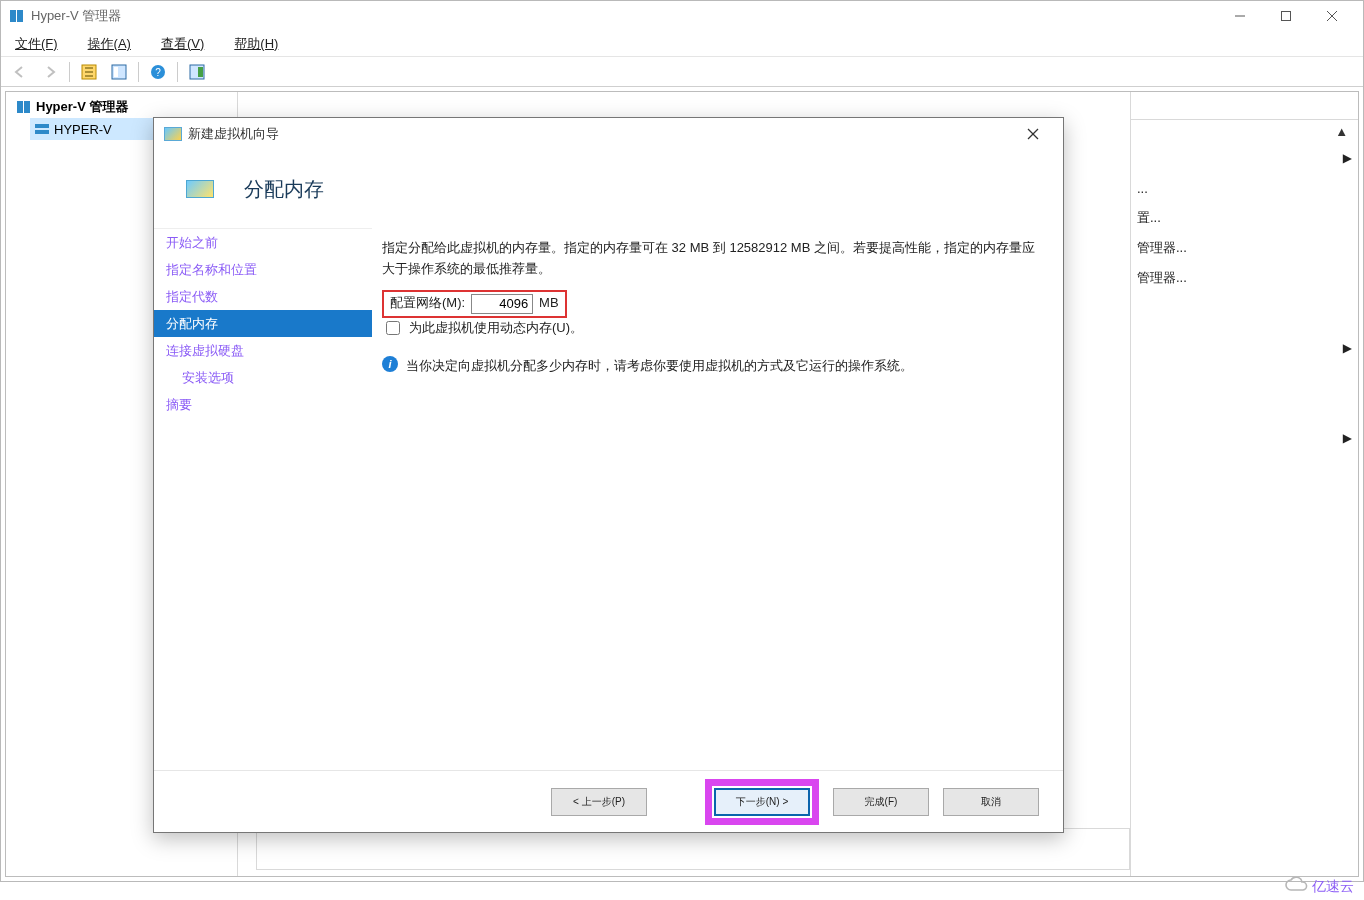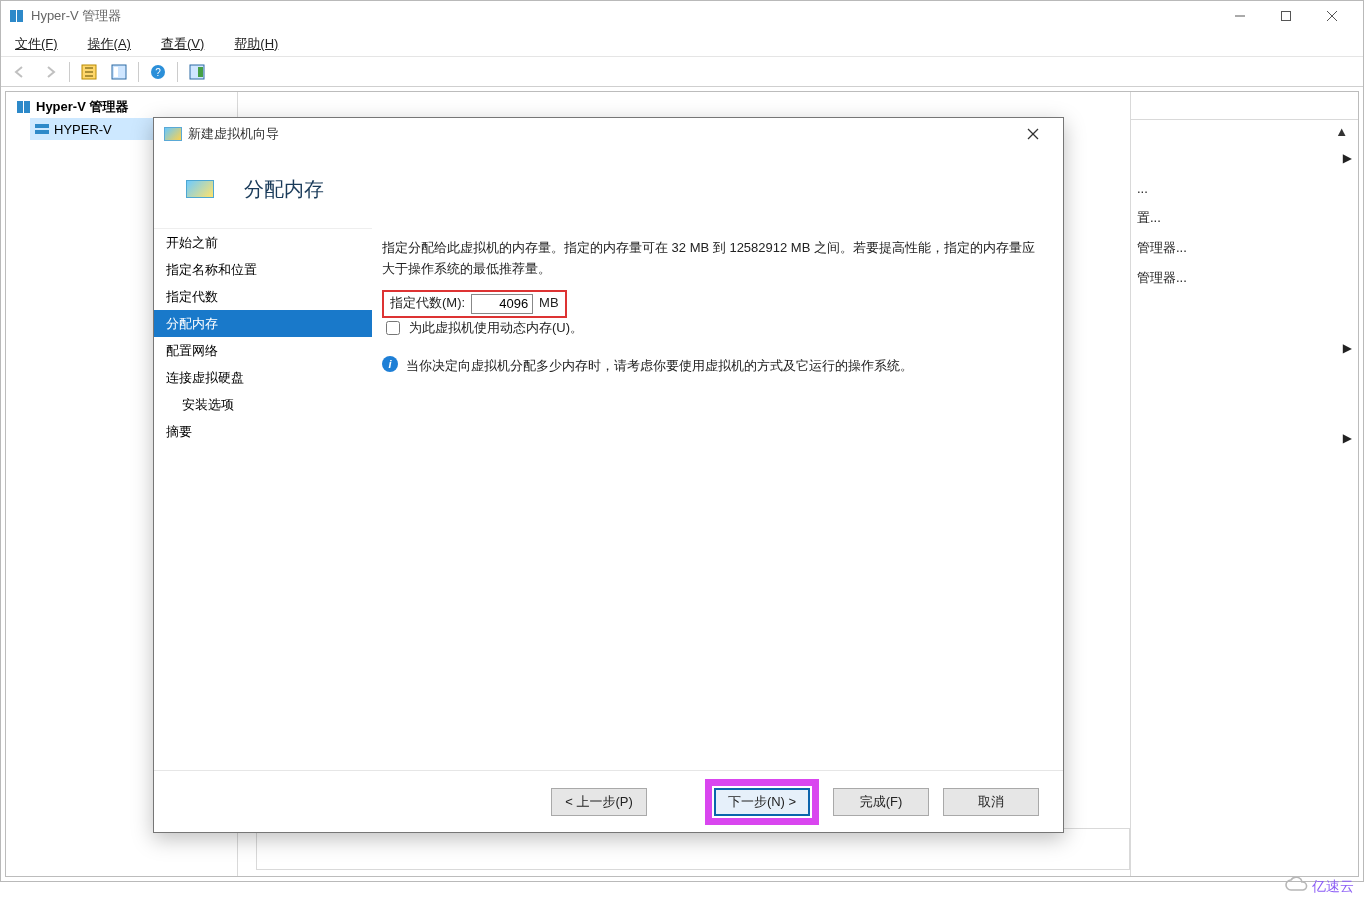--- a/index.html
+++ b/index.html
@@ -34,34 +34,34 @@
   
   .wizard { position: absolute; left: 153px; top: 117px; width: 911px; height: 716px; background: #fff; border: 1px solid #767676; box-shadow: 0 6px 20px rgba(0,0,0,.25); font-size: 13px; }
   .wizard-title { height: 32px; display: flex; align-items: center; padding: 0 10px; color: #333; }
   .wizard-title .wicon { width: 18px; height: 14px; margin-right: 6px; background: linear-gradient(135deg,#67c8ff,#ffd24a); border: 1px solid #5aa9d6; }
   .wizard-title .close { margin-left: auto; width: 40px; height: 28px; display: flex; align-items: center; justify-content: center; font-size: 15px; color: #333; }
   .wizard-banner { height: 78px; display: flex; align-items: center; padding-left: 32px; gap: 30px; }
   .wizard-banner .bicon { width: 28px; height: 18px; background: linear-gradient(135deg,#6ecbff,#ffe36b); border: 1px solid #4da7d2; }
   .wizard-banner h2 { font-size: 20px; font-weight: 400; color: #193a59; margin: 0; }
   .wizard-body { position: absolute; top: 110px; left: 0; right: 0; bottom: 62px; display: flex; }
   .wizard-nav { width: 218px; border-top: 1px solid #eee; }
-  .wizard-nav .step { height: 27px; display: flex; align-items: center; padding-left: 12px; color: #000000; font-size: 13px; cursor: default; }
+  .wizard-nav .step { height: 27px; display: flex; align-items: center; padding-left: 12px; color: #8b5cf6; font-size: 13px; cursor: default; }
   .wizard-nav .step.current { background: #1979ca; color: #fff; }
   .wizard-nav .step.sub { padding-left: 28px; }
   .wizard-content { flex: 1; padding: 10px 22px 10px 10px; color: #222; font-size: 13px; line-height: 1.6; }
   .wizard-content .desc { margin-bottom: 10px; }
   .memrow { display: inline-flex; align-items: center; border: 2px solid #d33; padding: 2px 6px; gap: 6px; height: 28px; }
   .memrow label { font-size: 13px; }
   .memrow input { width: 62px; height: 20px; border: 1px solid #888; text-align: right; padding-right: 4px; font-size: 13px; }
   .checkrow { display: flex; align-items: center; gap: 6px; }
   .checkrow input { width: 14px; height: 14px; }
   .inforow { margin-top: 18px; display: flex; align-items: flex-start; gap: 8px; }
   .inforow .infoicon { width: 16px; height: 16px; border-radius: 50%; background: #1e7fd6; color: #fff; font-size: 11px; font-weight: bold; display: flex; align-items: center; justify-content: center; font-style: italic; flex: 0 0 16px; }
   .wizard-footer { position: absolute; left: 0; right: 0; bottom: 0; height: 62px; display: flex; align-items: center; justify-content: flex-end; gap: 14px; padding: 0 24px; border-top: 1px solid #e6e6e6; }
-  .wbtn { min-width: 96px; height: 28px; border: 1px solid #a9a9a9; background: #e6e6e6; font-size: 13px; color: #222; display: flex; align-items: center; justify-content: center; padding: 0 10px; }
+  .wbtn { min-width: 96px; height: 28px; border: 1px solid #a9a9a9; background: #e6e6e6; font-size: 10px; color: #222; display: flex; align-items: center; justify-content: center; padding: 0 10px; }
   .wbtn-wrap-hl { border: 7px solid #d946ef; padding: 2px; margin-left: 44px; }
   .wbtn.primary { border: 2px solid #0a64ad; background: #e6f0fa; }
   .watermark { position: absolute; right: 10px; bottom: 4px; font-size: 14px; color: #8b5cf6; display: flex; align-items: center; gap: 4px; }
 </style>
 </head>
 <body>
 
 <div class="main-window">
   <div class="titlebar">
     <span class="appicon">
@@ -208,31 +208,30 @@
     <span class="bicon"></span>
     <h2>分配内存</h2>
   </div>
 
   <div class="wizard-body">
     <div class="wizard-nav">
       <div class="step">开始之前</div>
       <div class="step">指定名称和位置</div>
       <div class="step">指定代数</div>
       <div class="step current">分配内存</div>
-      <div class="step">配置网络</div>
       <div class="step">连接虚拟硬盘</div>
       <div class="step sub">安装选项</div>
       <div class="step">摘要</div>
     </div>
 
     <div class="wizard-content">
       <div class="desc">指定分配给此虚拟机的内存量。指定的内存量可在 32 MB 到 12582912 MB 之间。若要提高性能，指定的内存量应大于操作系统的最低推荐量。</div>
 
       <span class="memrow">
-        <label>指定代数(M):</label>
+        <label>配置网络(M):</label>
         <input type="text" value="4096" style="">
         <span>MB</span>
       </span>
 
       <div class="checkrow">
         <input type="checkbox" style="">
         <label>为此虚拟机使用动态内存(U)。</label>
       </div>
 
       <div class="inforow">

